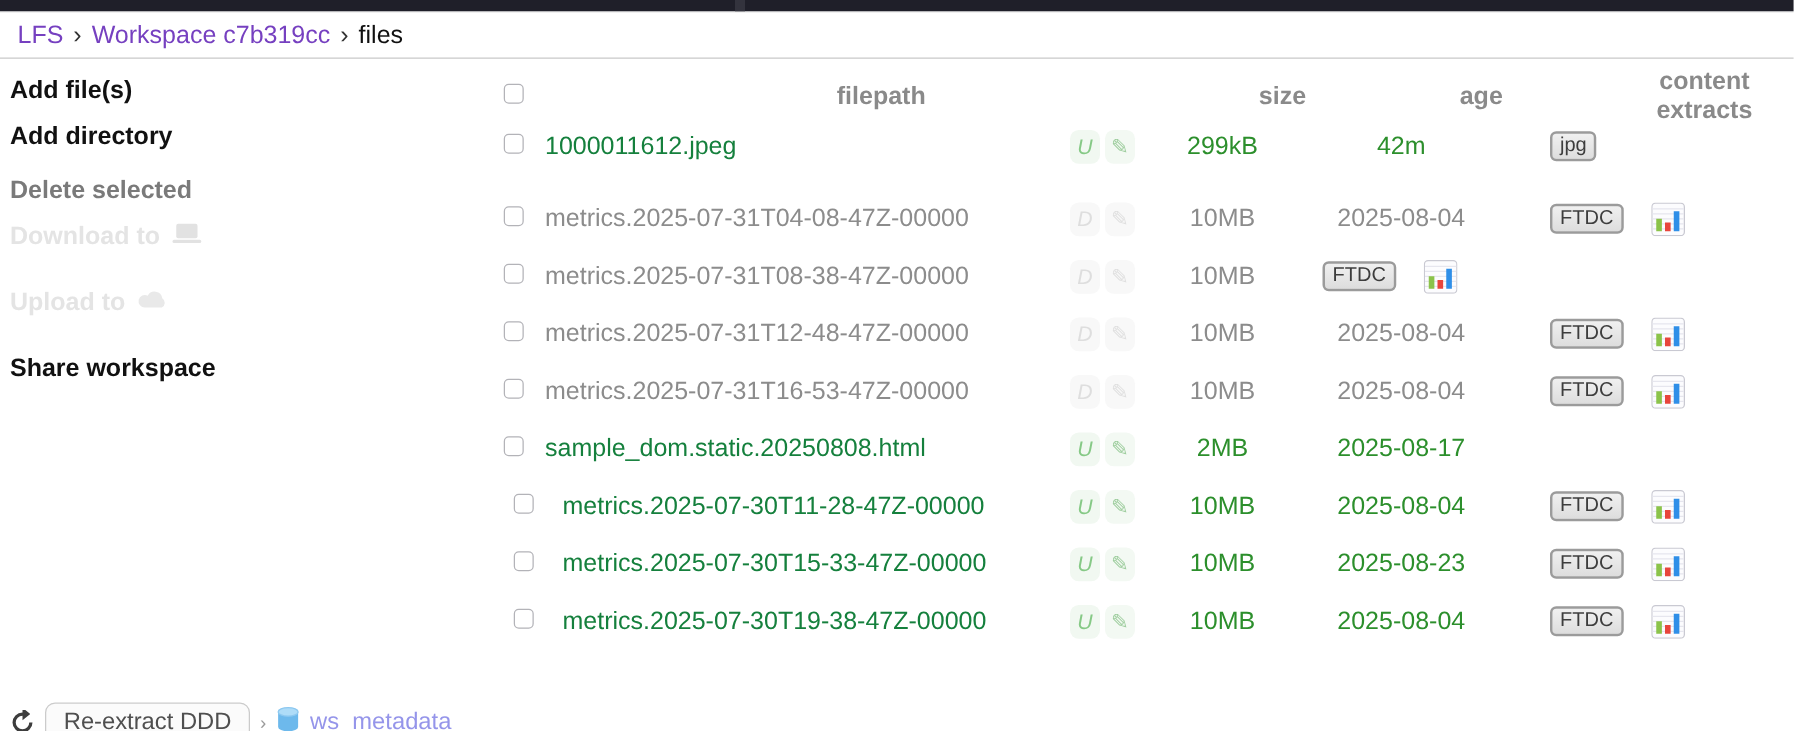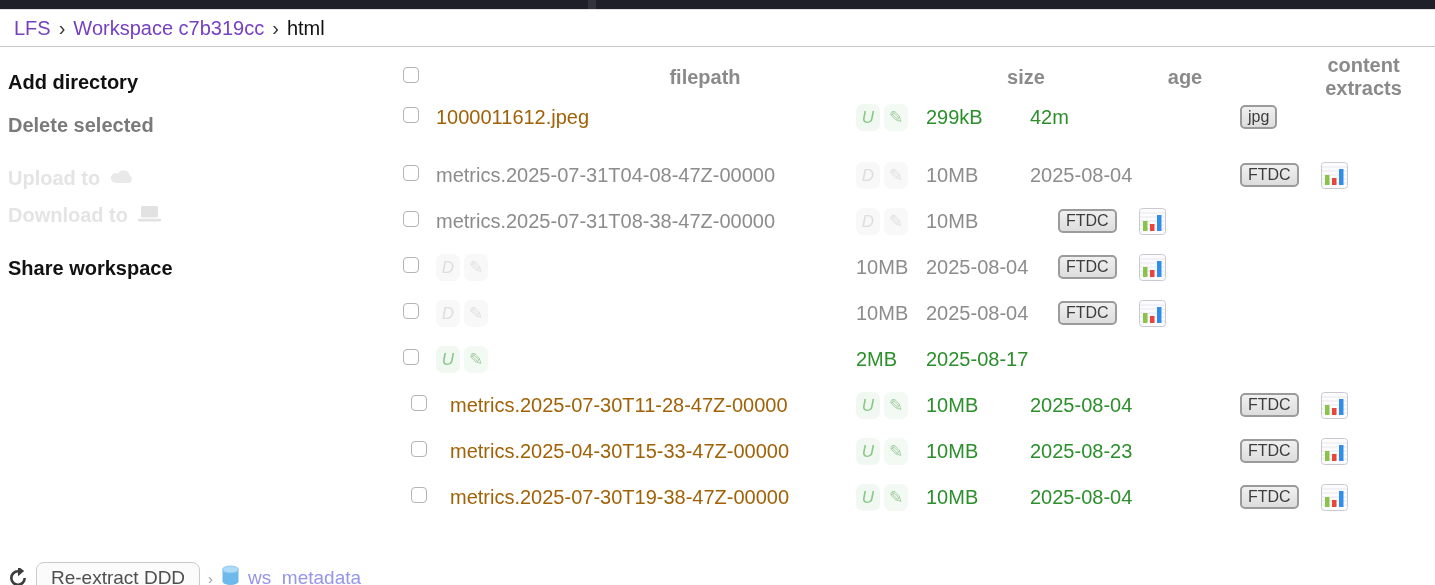--- a/index.html
+++ b/index.html
@@ -38,35 +38,35 @@
   .trow { height:46px; }
   .row-first { margin-bottom:12px; }
   .thead .h { color:#8a8a8a; font-weight:bold; font-size:20px; text-align:center; }
   .h-filepath { grid-column:2 / span 2; }
   .cbx {
     appearance:none; -webkit-appearance:none; width:16px; height:16px;
     border:1.5px solid #b3b3b8; border-radius:4px; background:#fff; margin:0 0 0 3px; cursor:pointer;
   }
   .c-filepath { overflow:hidden; white-space:nowrap; }
   .fname { font-size:20px; text-decoration:none; cursor:pointer; }
-  .row-green .fname { color:#a16207; }
+  .row-green .fname { color:#15803d; }
   .row-gray .fname { color:#8c8c8c; }
   .row-indent .cbx { margin-left:11px; }
   .row-indent .fname { margin-left:14px; }
   .c-badges { display:flex; gap:4px; }
   .mini-badge {
     display:inline-block; width:24px; height:27px; line-height:27px; text-align:center;
     border-radius:7px; font-size:17px; cursor:pointer;
   }
   .origin-badge { font-style:italic; }
   .row-green .origin-badge { color:#86c986; background:#f1f8f1; }
   .row-green .pencil-badge { color:#9fce9f; background:#f3f9f3; }
   .row-gray .origin-badge { color:#dedede; background:#f8f8f8; }
   .row-gray .pencil-badge { color:#e0e0e0; background:#f8f8f8; }
-  .c-size, .c-age { font-size:20px; text-align:left; }
+  .c-size, .c-age { font-size:20px; text-align:center; }
   .row-green .c-size, .row-green .c-age { color:#2c8f2c; }
   .row-gray .c-size, .row-gray .c-age { color:#8c8c8c; }
   .c-extracts { display:flex; align-items:center; padding-left:28px; }
   .format-badge {
     font-size:16px; color:#3d3d3d; background:linear-gradient(#f0f0f0,#dddddd);
     border:2px solid #9b9b9b; border-radius:5px; padding:1px 6px; cursor:pointer; white-space:nowrap;text-align:right;
   }
   .chart-icon { margin-left:22px; display:inline-flex; cursor:pointer; }
   
   .footer { position:absolute; left:8px; top:562px; display:flex; align-items:center; gap:8px; font-size:19px; }
@@ -83,40 +83,41 @@
 
 <div class="topbar">
     <div class="notch"></div>
   </div>
 
 <div class="breadcrumb-bar">
   <a href="#">LFS</a>
   <span class="bsep">›</span>
   <a href="#">Workspace c7b319cc</a>
   <span class="bsep">›</span>
-  <span class="bcur">html</span>
+  <span class="bcur">files</span>
 </div>
 
 <div class="main">
   <div class="sidebar">
+    <a class="item enabled mt4">Add file(s)</a>
     <a class="item enabled mt14">Add directory</a>
     <a class="item muted mt32">Delete selected</a>
-    <a class="item disabled mt30">
-      <span>Upload to</span>
-      <span><svg width="27" height="17" viewBox="0 0 27 17">
-            <path d="M7 15 a5 5 0 1 1 2.2-9.4 a6.2 6.2 0 0 1 11.6 2 a4.2 4.2 0 0 1 -0.4 7.4 z" fill="#e9e9e9"></path>
-          </svg></span>
-    </a>
     <a class="item disabled mt14">
       <span>Download to</span>
       <span><svg width="25" height="17" viewBox="0 0 25 17">
             <rect x="4" y="1" width="17" height="11.5" rx="1.5" fill="#e2e2e2"></rect>
             <rect x="1" y="13.8" width="23" height="2.6" rx="1.2" fill="#e2e2e2"></rect>
           </svg></span>
     </a>
+    <a class="item disabled mt30">
+      <span>Upload to</span>
+      <span><svg width="27" height="17" viewBox="0 0 27 17">
+            <path d="M7 15 a5 5 0 1 1 2.2-9.4 a6.2 6.2 0 0 1 11.6 2 a4.2 4.2 0 0 1 -0.4 7.4 z" fill="#e9e9e9"></path>
+          </svg></span>
+    </a>
     <a class="item enabled mt30">Share workspace</a>
   </div>
 
   <div class="table-area">
     <div class="thead">
       <div class="cell"><input type="checkbox" class="cbx" style=""></div>
       <div class="h h-filepath">filepath</div>
       <div class="h">size</div>
       <div class="h">age</div>
       <div class="h">content extracts</div>
@@ -186,20 +187,21 @@
           </g>
           <rect x="4" y="13" width="4.5" height="10" fill="#8bc34a"></rect>
           <rect x="11" y="16" width="4.5" height="7" fill="#e8453c"></rect>
           <rect x="18" y="7" width="4.5" height="16" fill="#2f8fe8"></rect>
         </svg>
       </span>
     </div>
   </div>
         <div class="trow row-gray">
     <div class="cell"><input type="checkbox" class="cbx" style=""></div>
+    <div class="cell c-filepath"><a href="#" class="fname">metrics.2025-07-31T12-48-47Z-00000</a></div>
     <div class="cell c-badges">
       <span class="mini-badge origin-badge">D</span>
       <span class="mini-badge pencil-badge">✎</span>
     </div>
     <div class="cell c-size">10MB</div>
     <div class="cell c-age">2025-08-04</div>
     <div class="cell c-extracts">
       <span class="format-badge">FTDC</span>
       <span class="chart-icon">
         <svg width="27" height="27" viewBox="0 0 27 27">
@@ -213,20 +215,21 @@
           </g>
           <rect x="4" y="13" width="4.5" height="10" fill="#8bc34a"></rect>
           <rect x="11" y="16" width="4.5" height="7" fill="#e8453c"></rect>
           <rect x="18" y="7" width="4.5" height="16" fill="#2f8fe8"></rect>
         </svg>
       </span>
     </div>
   </div>
         <div class="trow row-gray">
     <div class="cell"><input type="checkbox" class="cbx" style=""></div>
+    <div class="cell c-filepath"><a href="#" class="fname">metrics.2025-07-31T16-53-47Z-00000</a></div>
     <div class="cell c-badges">
       <span class="mini-badge origin-badge">D</span>
       <span class="mini-badge pencil-badge">✎</span>
     </div>
     <div class="cell c-size">10MB</div>
     <div class="cell c-age">2025-08-04</div>
     <div class="cell c-extracts">
       <span class="format-badge">FTDC</span>
       <span class="chart-icon">
         <svg width="27" height="27" viewBox="0 0 27 27">
@@ -240,20 +243,21 @@
           </g>
           <rect x="4" y="13" width="4.5" height="10" fill="#8bc34a"></rect>
           <rect x="11" y="16" width="4.5" height="7" fill="#e8453c"></rect>
           <rect x="18" y="7" width="4.5" height="16" fill="#2f8fe8"></rect>
         </svg>
       </span>
     </div>
   </div>
         <div class="trow row-green">
     <div class="cell"><input type="checkbox" class="cbx" style=""></div>
+    <div class="cell c-filepath"><a href="#" class="fname">sample_dom.static.20250808.html</a></div>
     <div class="cell c-badges">
       <span class="mini-badge origin-badge">U</span>
       <span class="mini-badge pencil-badge">✎</span>
     </div>
     <div class="cell c-size">2MB</div>
     <div class="cell c-age">2025-08-17</div>
     <div class="cell c-extracts">
       
       
     </div>
@@ -281,21 +285,21 @@
           </g>
           <rect x="4" y="13" width="4.5" height="10" fill="#8bc34a"></rect>
           <rect x="11" y="16" width="4.5" height="7" fill="#e8453c"></rect>
           <rect x="18" y="7" width="4.5" height="16" fill="#2f8fe8"></rect>
         </svg>
       </span>
     </div>
   </div>
         <div class="trow row-green row-indent">
     <div class="cell"><input type="checkbox" class="cbx" style=""></div>
-    <div class="cell c-filepath"><a href="#" class="fname">metrics.2025-04-30T15-33-47Z-00000</a></div>
+    <div class="cell c-filepath"><a href="#" class="fname">metrics.2025-07-30T15-33-47Z-00000</a></div>
     <div class="cell c-badges">
       <span class="mini-badge origin-badge">U</span>
       <span class="mini-badge pencil-badge">✎</span>
     </div>
     <div class="cell c-size">10MB</div>
     <div class="cell c-age">2025-08-23</div>
     <div class="cell c-extracts">
       <span class="format-badge">FTDC</span>
       <span class="chart-icon">
         <svg width="27" height="27" viewBox="0 0 27 27">

